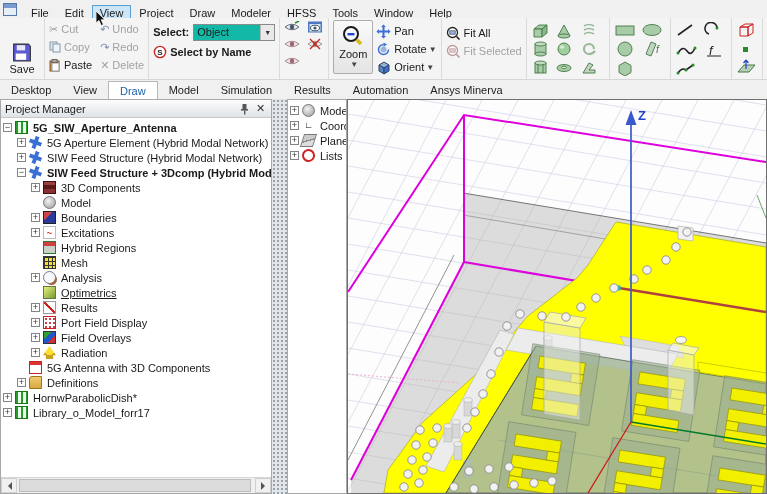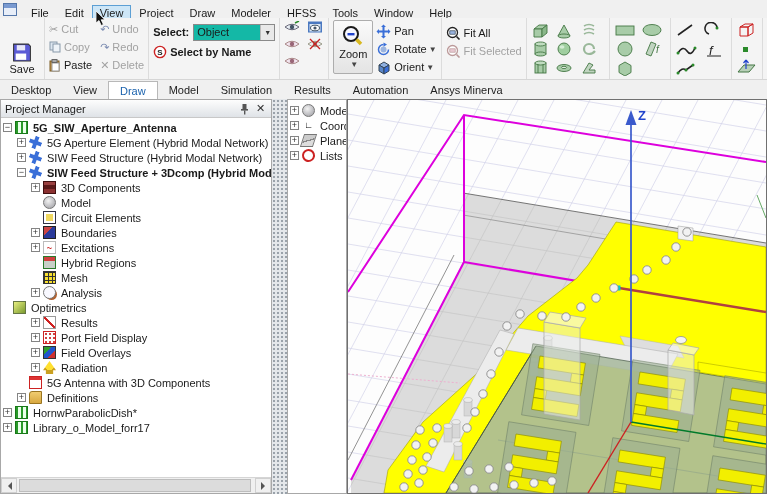--- a/index.html
+++ b/index.html
@@ -451,25 +451,20 @@
     <span class="ti i-components"></span>
     <span class="tlabel">3D Components</span>
   </div>
 
   <div class="trow" style="padding-left: 30px;">
     <span class="exp none"></span>
     <span class="ti i-model"></span>
     <span class="tlabel">Model</span>
   </div>
 
-  <div class="trow" style="padding-left: 30px;">
-    <span class="exp none"></span>
-    <span class="ti i-circuit"></span>
-    <span class="tlabel">Circuit Elements</span>
-  </div>
 
   <div class="trow" style="padding-left: 30px;">
     <span class="exp">+</span>
     <span class="ti i-boundaries"></span>
     <span class="tlabel">Boundaries</span>
   </div>
 
   <div class="trow" style="padding-left: 30px;">
     <span class="exp">+</span>
     <span class="ti i-excitations">~</span>
@@ -487,21 +482,21 @@
     <span class="ti i-mesh"></span>
     <span class="tlabel">Mesh</span>
   </div>
 
   <div class="trow" style="padding-left: 30px;">
     <span class="exp">+</span>
     <span class="ti i-analysis"></span>
     <span class="tlabel">Analysis</span>
   </div>
 
-  <div class="trow" style="">
+  <div class="trow" style="padding-left: 30px; text-decoration: underline;">
     <span class="exp none"></span>
     <span class="ti i-optimetrics"></span>
     <span class="tlabel">Optimetrics</span>
   </div>
 
   <div class="trow" style="padding-left: 30px;">
     <span class="exp">+</span>
     <span class="ti i-results"></span>
     <span class="tlabel">Results</span>
   </div>

